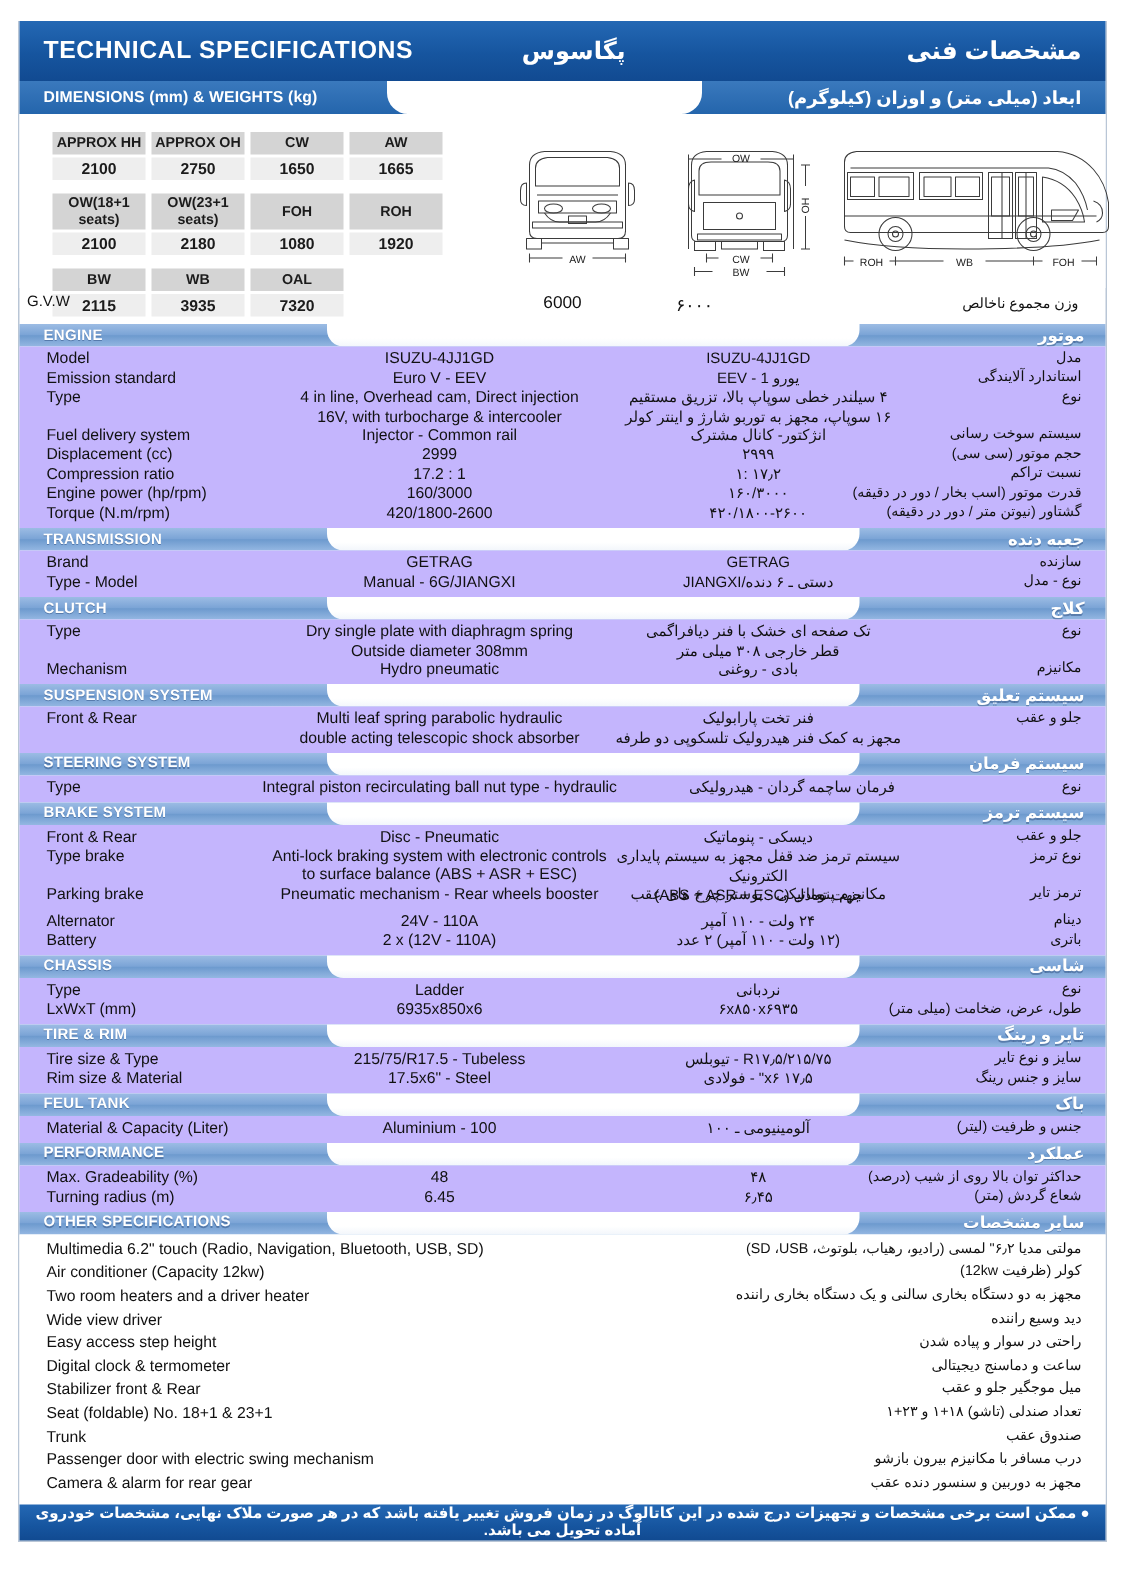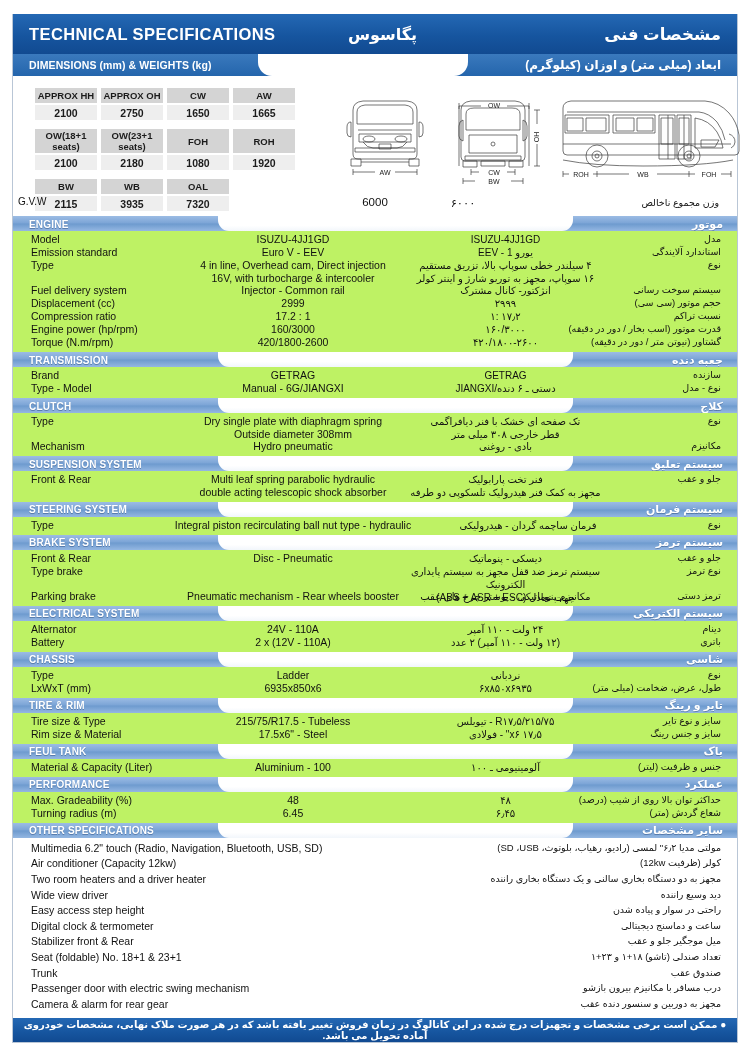--- a/index.html
+++ b/index.html
@@ -107,21 +107,21 @@
     color:#fff;font-size:10px;font-weight:bold;letter-spacing:.2px;
     text-shadow:0 1px 0 rgba(40,70,120,.45);
   }
   .secbar .fa{
     position:absolute;right:14px;top:50%;transform:translateY(-50%);
     color:#fff;font-size:11px;font-weight:bold;direction:rtl;
     text-shadow:0 1px 0 rgba(40,70,120,.45);
   }
 
   
-  .secbody{position:relative;background:#bef264;padding:2px 0 3px 0;}
+  .secbody{position:relative;background:#c4b5fd;padding:2px 0 3px 0;}
   .row{position:relative;min-height:13px;}
   .row .lbl{
     position:absolute;left:18px;top:0;
     font-size:10.5px;color:#111;white-space:nowrap;
   }
   .row .val{
     position:absolute;left:150px;width:260px;top:0;
     text-align:center;font-size:10.5px;color:#111;line-height:12.5px;
   }
   .row .valfa{
@@ -509,41 +509,40 @@
             <div class="val">
               <span>Disc - Pneumatic</span>
             </div>
             <div class="valfa">
               <span>دیسکی - پنوماتیک</span>
             </div>
             <div class="lblfa">جلو و عقب</div>
           </div>
           <div class="row" style="height: 25.2px;">
             <div class="lbl">Type brake</div>
+            <div class="val">
+              <span>Anti-lock braking system with electronic controls</span>
+              <span>to surface balance (ABS + ASR + ESC)</span>
+            </div>
             <div class="valfa">
               <span>سیستم ترمز ضد قفل مجهز به سیستم پایداری الکترونیک</span>
               <span>جهت تعادل (ABS + ASR + ESC)</span>
             </div>
             <div class="lblfa">نوع ترمز</div>
           </div>
           <div class="row" style="height: 12.6px;">
             <div class="lbl">Parking brake</div>
             <div class="val">
               <span>Pneumatic mechanism - Rear wheels booster</span>
             </div>
             <div class="valfa">
               <span>مکانیزم پنوماتیکی - بوستر چرخ های عقب</span>
             </div>
-            <div class="lblfa">ترمز دستی</div>
-          </div>
-        </div>
-        <div class="secbar">
-          <div class="notch"></div>
-          <div class="en">ELECTRICAL SYSTEM</div>
-          <div class="fa">سیستم الکتریکی</div>
+            <div class="lblfa">ترمز تایر</div>
+          </div>
         </div>
         <div class="secbody">
           <div class="row" style="height: 12.6px;">
             <div class="lbl">Alternator</div>
             <div class="val">
               <span>24V - 110A</span>
             </div>
             <div class="valfa">
               <span>۲۴ ولت - ۱۱۰ آمپر</span>
             </div>

